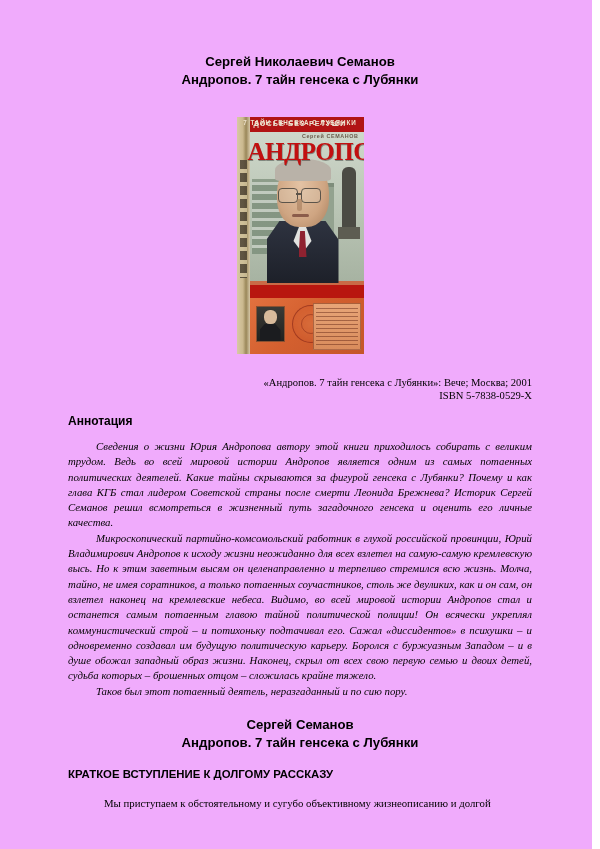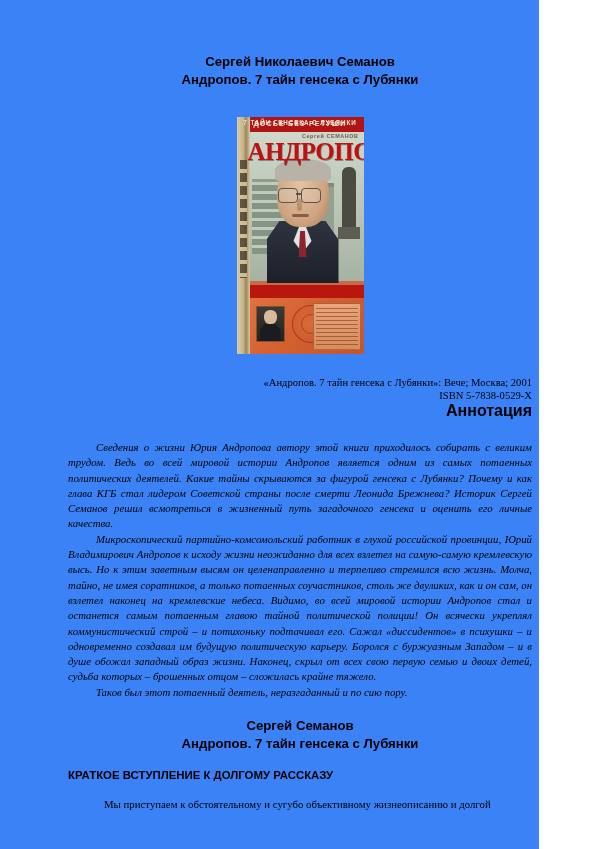--- a/index.html
+++ b/index.html
@@ -12,23 +12,23 @@
     height: 849px;
     position: relative;
     overflow: hidden;
     font-family: "Liberation Serif", "DejaVu Serif", serif;
     color: #000000;
   }
 
   .page {
     position: absolute;
     left: 0; top: 0;
-    width: 539px;
+    width: 592px;
     height: 849px;
-    background: #3b82f6;
+    background: #f0abfc;
   }
 
   .content {
     position: absolute;
     left: 68px;
     top: 0;
     width: 464px;
   }
 
   
@@ -239,34 +239,34 @@
     margin-top: 22px;
     font-size: 10.6px;
     line-height: 13px;
     text-align: right;
   }
   .pub-info div { white-space: nowrap; }
 
   .section-head {
     font-family: "Liberation Sans", "DejaVu Sans", sans-serif;
     font-weight: bold;
-    font-size: 16px;
-    text-align: right;
-    margin-top: 0;
+    font-size: 12px;
+    text-align: left;
+    margin-top: 12px;
   }
 
   p.body-text {
     margin: 0;
     font-size: 10.8px;
     line-height: 15.3px;
     text-align: justify;
     text-indent: 28px;
     font-style: italic;
   }
-  p.body-text.first { margin-top: 20px; }
+  p.body-text.first { margin-top: 11px; }
 
   .chapter-title {
     font-family: "Liberation Sans", "DejaVu Sans", sans-serif;
     font-weight: bold;
     font-size: 13.2px;
     line-height: 18px;
     text-align: center;
   }
   .chapter-title.t1 { margin-top: 17px; }
 

